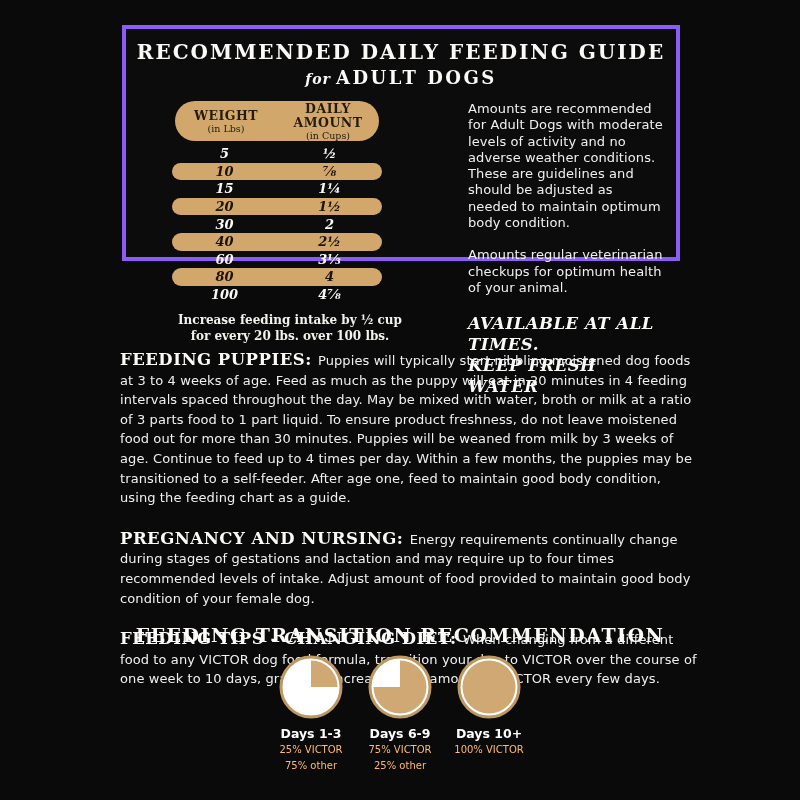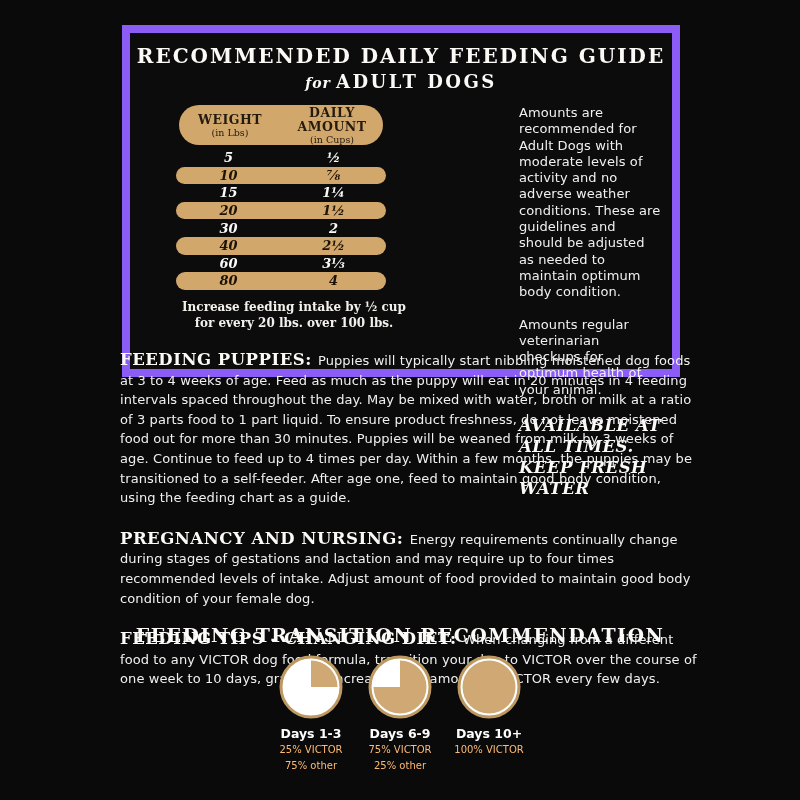--- a/index.html
+++ b/index.html
@@ -7,37 +7,37 @@
   body {
     background:#0a0a0a;
     color:#f5f5f5;
     font-family:"DejaVu Sans", sans-serif;
     overflow:hidden;
   }
   .page { position:relative; width:800px; height:800px; }
 
   
   .guide-box {
-    position:absolute; left:122px; top:25px; width:558px; height:352px;
-    border:8px solid #8b5cf6; background:#0c0c0c;
+    position:absolute; left:122px; top:25px; width:558px; height:236px;
+    border:4px solid #8b5cf6; background:#0c0c0c;
     padding-top:10px;
   }
   .gb-title {
     text-align:center;
     font-family:"DejaVu Serif", serif; font-weight:bold;
     font-size:20px; letter-spacing:2px; line-height:26px; color:#fbfaf7;
   }
   .gb-subtitle {
     text-align:center; font-family:"DejaVu Serif", serif; color:#fbfaf7;
     line-height:24px; margin-top:1px;
   }
   .gb-subtitle em { font-style:italic; font-weight:bold; font-size:14px; letter-spacing:1px; }
   .gb-subtitle span { font-weight:bold; font-size:18px; letter-spacing:2.5px; }
 
-  .gb-content { display:flex; margin-top:10px;gap:47px; }
+  .gb-content { display:flex; margin-top:10px; }
 
   .feed-table-col { width:258px; margin-left:46px; flex:none; }
   .feed-table { width:210px; }
   .ft-header {
     display:flex; background:var(--tan); border-radius:20px;
     height:40px; margin:0 3px 4px 3px; align-items:center;
   }
   .ft-hcell { width:50%; text-align:center; color:#241a0d; }
   .ft-h1 { font-family:"DejaVu Serif", serif; font-weight:bold; font-size:12.5px; letter-spacing:0.5px; line-height:14px; }
   .ft-h2 { font-family:"DejaVu Serif", serif; font-size:9.5px; line-height:11px; }
@@ -138,20 +138,24 @@
                 <div class="ft-cell">2½</div>
               </div>
               <div class="ft-row dark">
                 <div class="ft-cell">60</div>
                 <div class="ft-cell">3⅓</div>
               </div>
               <div class="ft-row tan">
                 <div class="ft-cell">80</div>
                 <div class="ft-cell">4</div>
               </div>
+              <div class="ft-row dark">
+                <div class="ft-cell">100</div>
+                <div class="ft-cell">4⅞</div>
+              </div>
             </div>
         </div>
         <div class="ft-note">
           <div>Increase feeding intake by ½ cup</div>
           <div>for every 20 lbs. over 100 lbs.</div>
         </div>
       </div>
 
       <div class="gb-right">
         <p class="gb-para">Amounts are recommended for Adult Dogs with moderate levels of activity and no adverse weather conditions. These are guidelines and should be adjusted as needed to maintain optimum body condition.</p>

